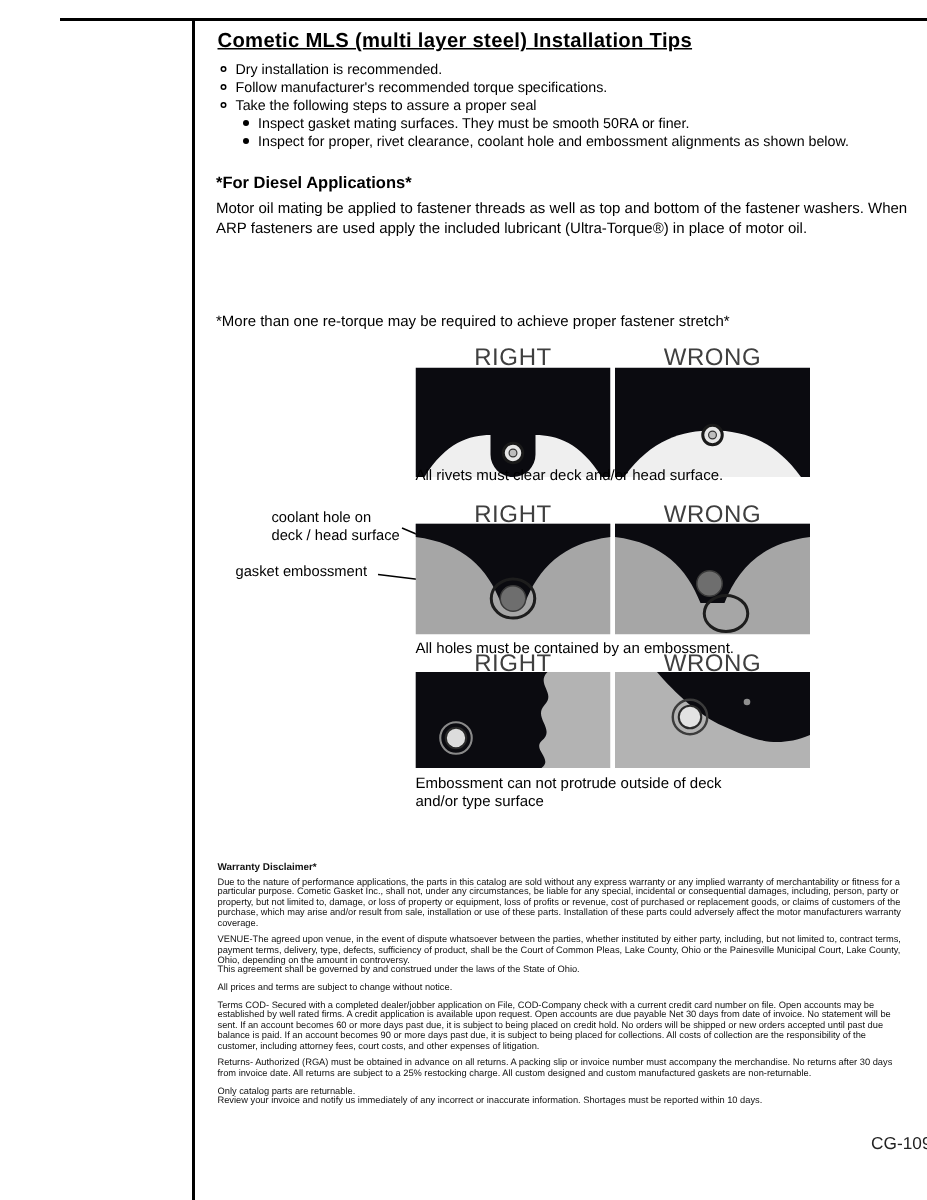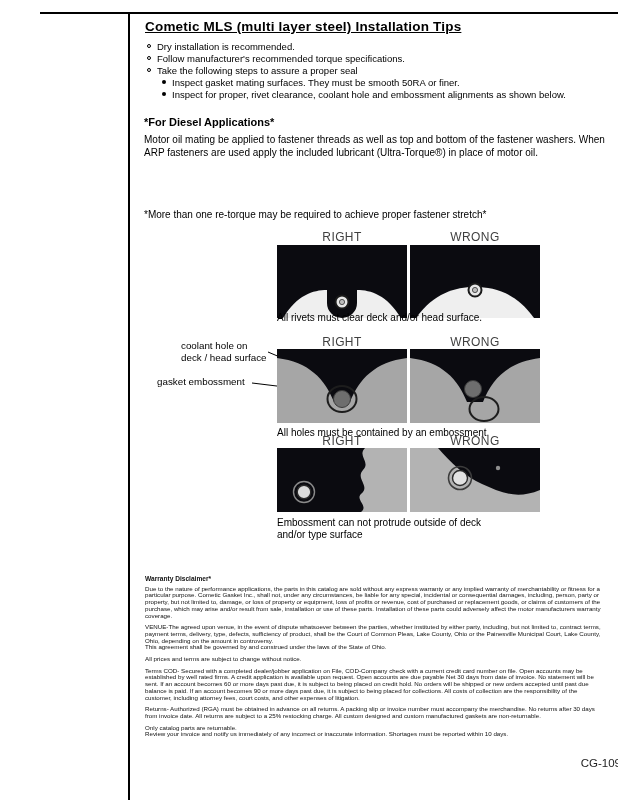--- a/index.html
+++ b/index.html
@@ -19,21 +19,21 @@
   .tip  { display:flex; align-items:flex-start; gap:6px; line-height:12px; }
   .tip.lvl2 { margin-left:15px; }
   .b1 { flex:0 0 auto; width:4px; height:4px; border:1px solid #000; border-radius:50%; margin-top:3px; }
   .b2 { flex:0 0 auto; width:4px; height:4px; background:#000; border-radius:50%; margin-top:3px; }
 
   .diesel-heading { position:absolute; left:104px; top:116px; font-size:11px; font-weight:bold; }
   .diesel-p1 { position:absolute; left:104px; top:134px; width:470px; font-size:10px; line-height:12.5px; }
   .diesel-p2 { position:absolute; left:104px; top:167px; width:450px; font-size:10px; line-height:12.5px; }
   .diesel-note { position:absolute; left:104px; top:209px; font-size:10px; }
 
-  .dlabel { position:absolute; width:130px; text-align:center; font-size:12px;
+  .dlabel { position:absolute; width:130px; text-align:center; font-size:16px;
             color:#3f3f3f; letter-spacing:.4px; }
   .dcaption { position:absolute; left:237px; font-size:10px; line-height:12px; }
   .panel { position:absolute; display:block; }
   .side-label { position:absolute; font-size:9.8px; line-height:11.5px; }
   .pointer-svg { position:absolute; left:104px; top:338px; width:200px; height:70px; overflow:visible; }
 
   .fineprint { position:absolute; left:105px; top:576px; width:456px; font-size:6.2px;
                line-height:6.7px; color:#111; }
   .fineprint .fp-head { font-size:6.6px; font-weight:bold; margin-bottom:3px; }
   .fineprint .fp-p { margin-bottom:5px; }

